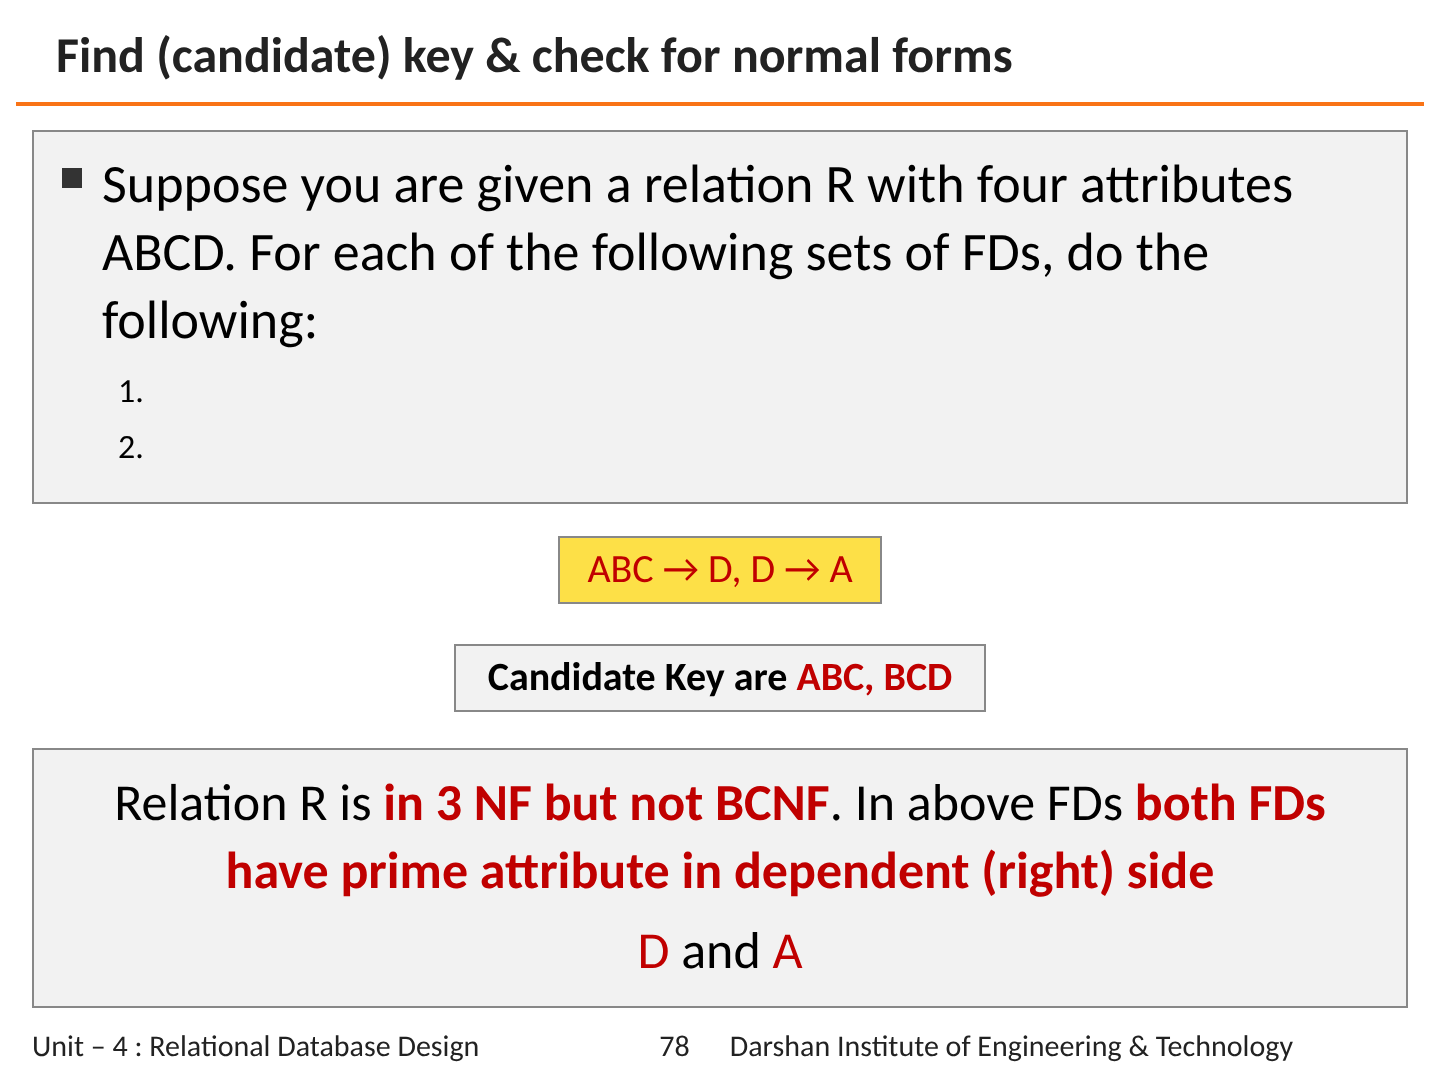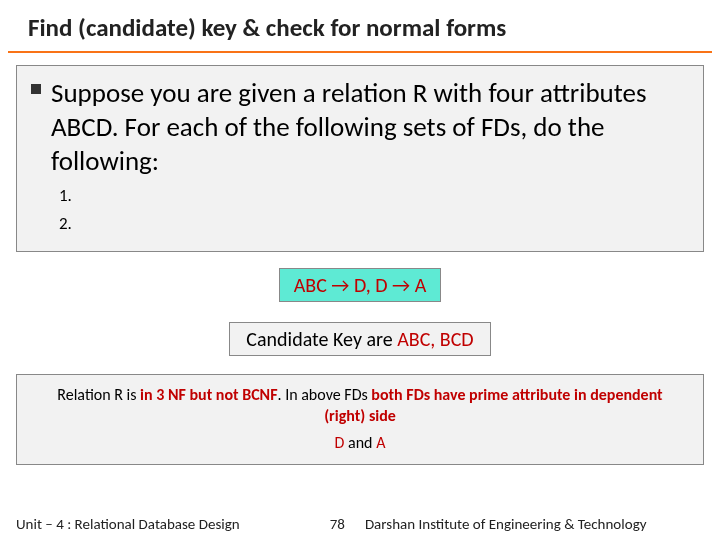--- a/index.html
+++ b/index.html
@@ -50,42 +50,43 @@
     display: flex;
     margin-bottom: 6px;
     line-height: 1.3;
   }
   .subnum {
     width: 22px;
     flex-shrink: 0;
   }
   .fd-box {
     border: 1px solid #888;
-    background: #5eead4;
+    background: #fde047;
     font-size: 20px;
     padding: 4px 14px;
     margin: 16px auto 0 auto;
     width: fit-content;
     color: #c00000;
   }
   .ck-box {
     border: 1px solid #888;
     background: #f2f2f2;
     font-size: 20px;
     padding: 4px 16px;
     margin: 20px auto 0 auto;
     width: fit-content;
+    font-weight: bold;
   }
   .ck-red { color: #c00000; }
   .result-box {
     border: 1px solid #888;
     background: #f2f2f2;
     margin: 18px 16px 12px 16px;
     padding: 10px 20px;
-    font-size: 16px;
+    font-size: 26px;
     text-align: center;
     line-height: 1.3;
   }
   .result-box .red { color: #c00000; font-weight: 700; }
   .result-box .red-normal { color: #c00000; font-weight: 400; }
   .result-line2 {
     margin-top: 6px;
   }
   .footer {
     position: absolute;

